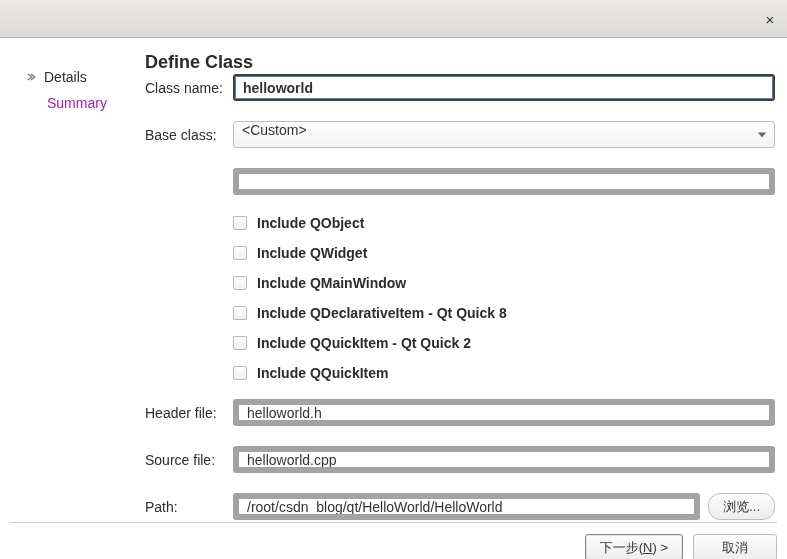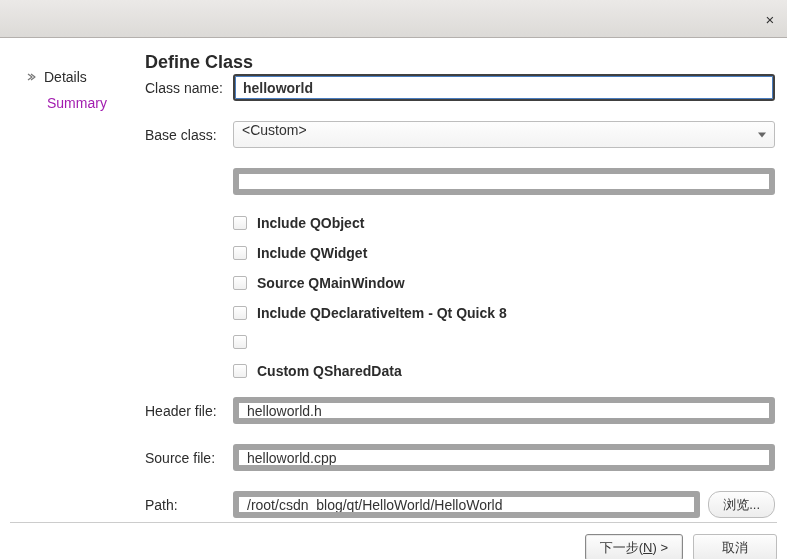--- a/index.html
+++ b/index.html
@@ -219,32 +219,33 @@
       <div class="check-row">
         <span class="checkbox"></span>
         <span class="check-label">Include QObject</span>
       </div>
       <div class="check-row">
         <span class="checkbox"></span>
         <span class="check-label">Include QWidget</span>
       </div>
       <div class="check-row">
         <span class="checkbox"></span>
-        <span class="check-label">Source QMainWindow</span>
+        <span class="check-label">Include QMainWindow</span>
       </div>
       <div class="check-row">
         <span class="checkbox"></span>
         <span class="check-label">Include QDeclarativeItem - Qt Quick 8</span>
       </div>
       <div class="check-row">
         <span class="checkbox"></span>
-      </div>
-      <div class="check-row">
-        <span class="checkbox"></span>
-        <span class="check-label">Custom QSharedData</span>
+        <span class="check-label">Include QQuickItem - Qt Quick 2</span>
+      </div>
+      <div class="check-row">
+        <span class="checkbox"></span>
+        <span class="check-label">Include QQuickItem</span>
       </div>
     </div>
 
     <div class="form-row">
       <div class="form-label">Header file:</div>
       <input class="text-input" value="helloworld.h" style="">
     </div>
 
     <div class="form-row">
       <div class="form-label">Source file:</div>

